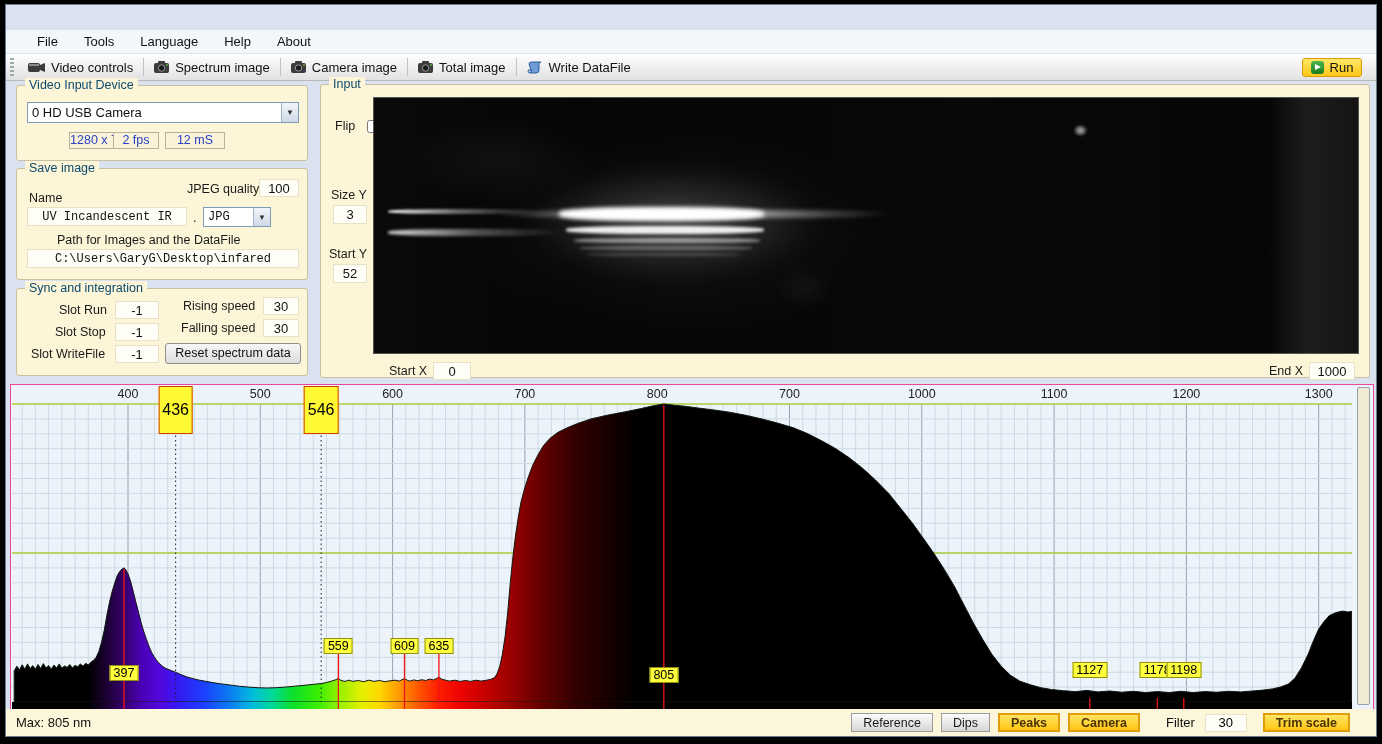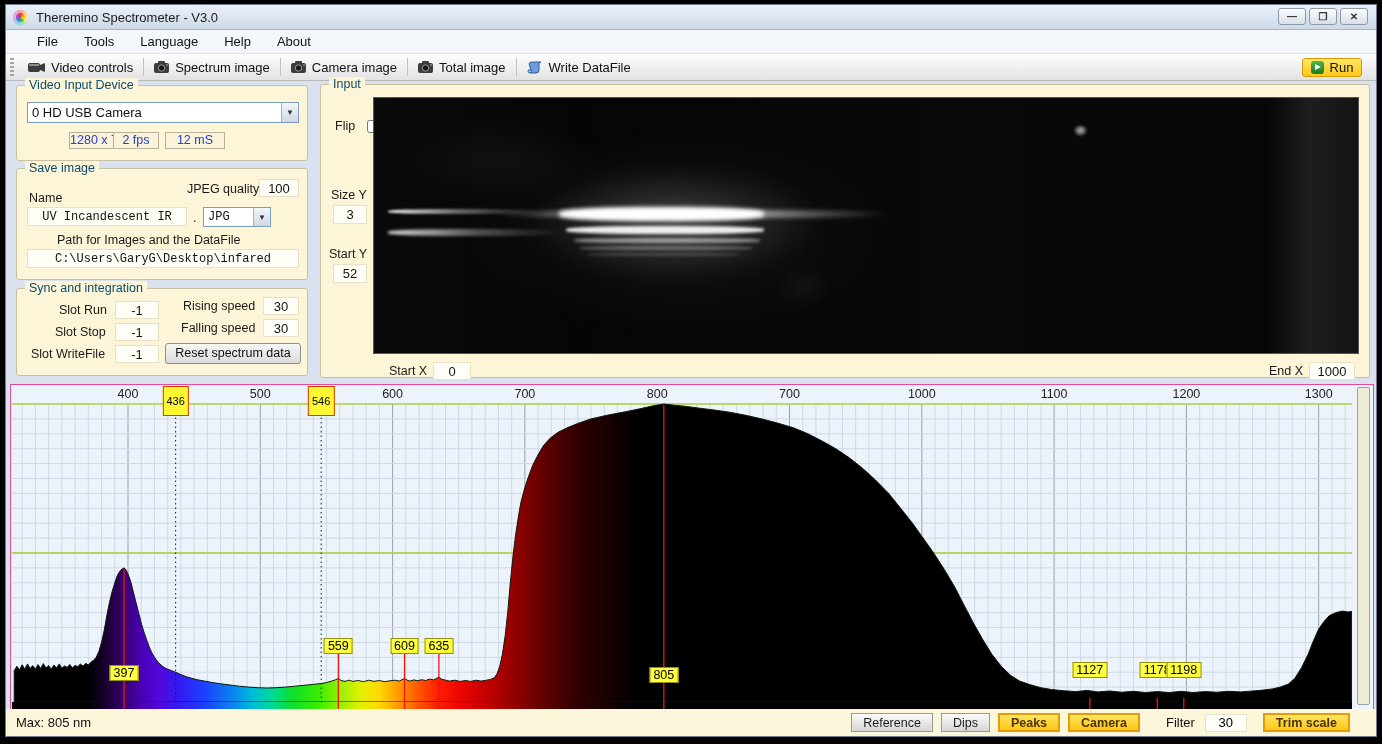--- a/index.html
+++ b/index.html
@@ -80,22 +80,22 @@
 
   
   .chart { position:absolute; left:4px; top:379px; width:1364px; height:327px;
     background:#edf3fa; border:1px solid #ec4899; }
   .plot { position:absolute; left:1px; top:0; width:1340px; height:325px; }
   .plot svg { position:absolute; left:0; top:0; }
   .overlay { position:absolute; inset:0; pointer-events:none; }
   .tick-label { position:absolute; top:2px; transform:translateX(-50%);
     font-size:12.5px; color:#222; }
   .cal-label { position:absolute; transform:translateX(-50%); top:1px;
-    background:#fff933; border:1px solid #d03c00; padding:8px 3px;
-    font-size:11px; color:#000; }
+    background:#fff933; border:1px solid #d03c00; padding:14px 3px;
+    font-size:16px; color:#000; }
   .pk-label { position:absolute; transform:translateX(-50%);
     background:#ffff3d; border:1px solid #8f8f12; padding:0 3px;
     font-size:12.5px; color:#000; }
   .chart-slider { position:absolute; right:3px; top:2px; width:13px; height:318px;
     background:#efead4; border:1px solid #9aa0a8; border-radius:2px; }
 
   
   .statusbar { position:absolute; left:0; right:0; bottom:0; height:27px;
     background:#fcf7da; display:flex; align-items:center; }
   .max-label { margin-left:10px; font-size:13px; }
@@ -107,29 +107,20 @@
   .sb-gold { background:linear-gradient(#ffe564,#ffc614); border:2px solid #e39c0a;
     color:#4c3302; font-weight:bold; }
   .filter-field { width:42px; height:18px; background:#fffef6;
     border:1px solid #e8e1c6; text-align:center; font-size:13px; }
 </style>
 </head>
 <body>
 
 <div class="window">
 
-  <div class="titlebar">
-    <div class="app-icon"></div>
-    <span class="title">Theremino Spectrometer - V3.0</span>
-    <div class="win-buttons">
-      <div class="win-btn">—</div>
-      <div class="win-btn">❐</div>
-      <div class="win-btn">✕</div>
-    </div>
-  </div>
 
   <div class="menubar">
     <span class="menu-item">File</span>
     <span class="menu-item">Tools</span>
     <span class="menu-item">Language</span>
     <span class="menu-item">Help</span>
     <span class="menu-item">About</span>
   </div>
 
   <div class="toolbar">

